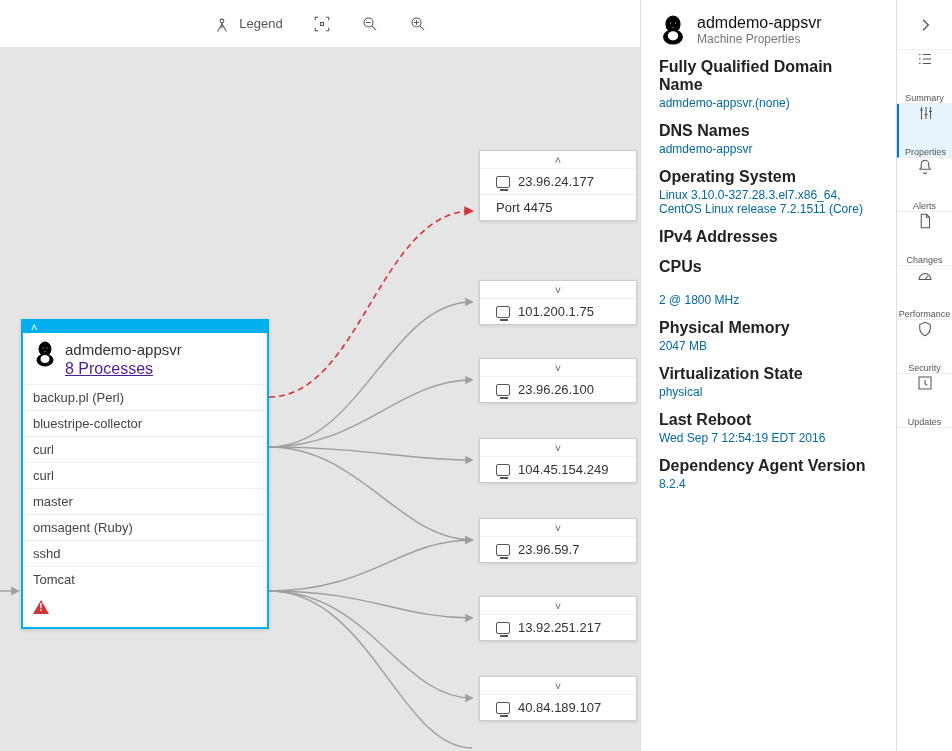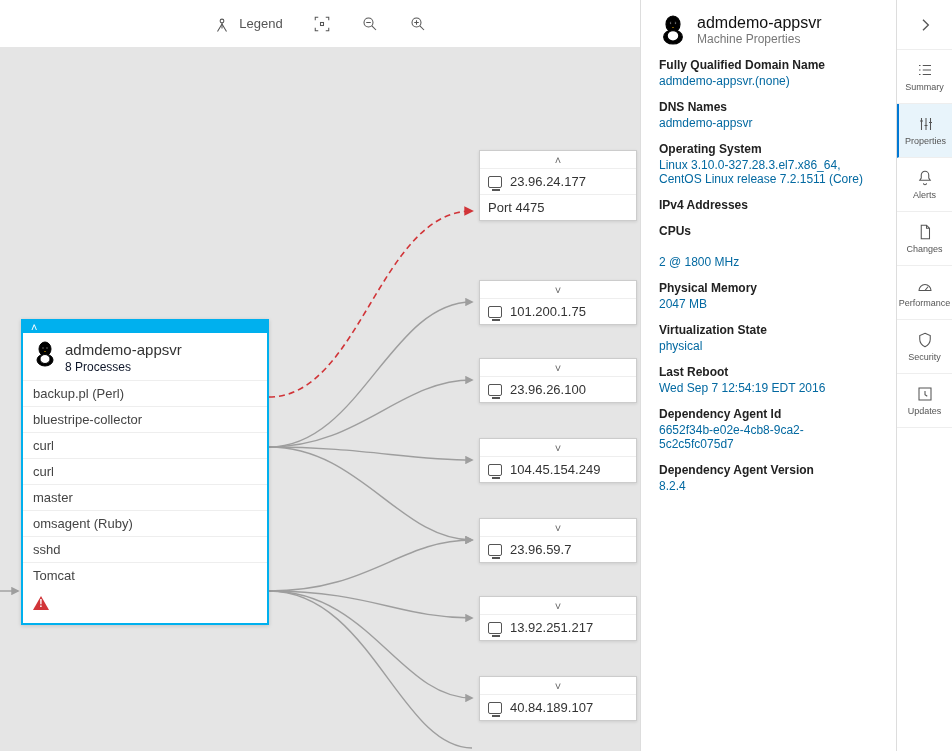--- a/index.html
+++ b/index.html
@@ -23,59 +23,59 @@
   .process-card {
     position: absolute; left: 21px; top: 271px; width: 248px;
     background: #fff; border: 2px solid #00b0ee;
     box-shadow: 0 1px 4px rgba(0,0,0,.15);
   }
   .process-head { background: #00b0ee; height: 12px; display:flex; align-items:center; padding-left:8px; }
   .process-head .chev { color:#fff; font-size:11px; line-height:1; }
   .process-title-row { display:flex; gap:8px; padding: 8px 10px 6px; align-items:flex-start; }
   .penguin { width:24px; height:26px; fill:#000; stroke:#000; }
   .process-title { font-size: 15px; color:#333; }
-  .process-sub  { font-size: 12px; color:#0f172a; margin-top:2px; }
+  .process-sub  { font-size: 16px; color:#4c1d95; margin-top:2px;text-decoration:underline; }
   .proc-list { border-top: 1px solid #eee; }
   .proc-item { padding: 5px 10px; font-size: 13px; color:#444; border-bottom:1px solid #eee; cursor:pointer; }
   .proc-item:last-child { border-bottom: none; }
   .warn { padding: 8px 10px 10px; }
   .tri { display:inline-block; width:0; height:0; border-left:8px solid transparent; border-right:8px solid transparent; border-bottom:14px solid #d13438; position:relative; }
   .tri::after { content:"!"; position:absolute; left:-2px; top:2px; width:4px; text-align:center; font-size:10px; color:#fff; font-weight:bold; }
 
   
   .host {
     position: absolute; left: 479px; width: 158px;
     background:#fff; border:1px solid #ccc; box-shadow:0 1px 3px rgba(0,0,0,.1);
   }
   .host .host-head { display:flex; align-items:center; justify-content:center; height:18px; border-bottom:1px solid #eee; cursor:pointer; color:#666; font-size:11px; }
-  .host .row { display:flex; align-items:center; gap:8px; padding:5px 8px; font-size:13px; color:#333; white-space:nowrap; }
+  .host .row { display:flex; align-items:center; gap:8px; padding:5px 16px; font-size:13px; color:#333; white-space:nowrap; }
   .host .row.port { border-top:1px solid #eee; }
   .mon { width:14px; height:12px; border:1.4px solid #555; border-radius:2px; position:relative; display:inline-block; }
   .mon::after { content:""; position:absolute; bottom:-4px; left:3px; width:8px; height:1.4px; background:#555; }
 
   
   .panel {
     position:absolute; top:0; right:56px; width:256px; height:751px;
     background:#fff; border-left:1px solid #ddd; padding: 14px 18px 18px;
     overflow:hidden;
   }
   .panel-header { display:flex; gap:10px; align-items:flex-start; margin-bottom: 12px; }
   .panel-title { font-size:16px; color:#111; }
   .panel-sub { font-size:12px; color:#777; }
   .kv { margin-top: 12px; }
-  .kv .k { font-size:12px; font-weight:600; color:#222; }
+  .kv .k { font-size:16px; font-weight:600; color:#222; }
   .kv .v { font-size:12px; color:#0369a1; margin-top:2px; overflow-wrap:break-word; }
 
   
   .rail {
     position:absolute; top:0; right:0; width:56px; height:751px;
     background:#fff; border-left:1px solid #ddd; display:flex; flex-direction:column;
   }
   .rail-top { height:50px; display:flex; align-items:center; justify-content:center; border-bottom:1px solid #eee; cursor:pointer; }
-  .rail-item { height:54px; display:flex; flex-direction:column; align-items:center; justify-content:center; gap:3px; border-bottom:1px solid #eee; cursor:pointer; }
+  .rail-item { height:54px; display:flex; flex-direction:column; align-items:center; justify-content:space-between; gap:3px; border-bottom:1px solid #eee; cursor:pointer; }
   .rail-item.sel { background:#e8f4fb; border-left:2px solid #0078d4; }
   .rail-item .cap { font-size:9px; color:#555; }
   .rail-icon { width:18px; height:18px; stroke:#555; fill:none; stroke-width:1.4; }
   .rail-top svg { width:16px; height:16px; stroke:#555; fill:none; stroke-width:2; }
 </style>
 </head>
 <body>
 
 <div class="toolbar">
   <div class="toolbar-btn">
@@ -279,24 +279,20 @@
       </div>
       <div class="kv">
         <div class="k">Virtualization State</div>
         <div class="v" style="white-space: pre-line;">physical</div>
       </div>
       <div class="kv">
         <div class="k">Last Reboot</div>
         <div class="v" style="white-space: pre-line;">Wed Sep 7 12:54:19 EDT 2016</div>
       </div>
       <div class="kv">
-        <div class="k">Dependency Agent Id</div>
-        <div class="v" style="white-space: pre-line;">6652f34b-e02e-4cb8-9ca2-5c2c5fc075d7</div>
-      </div>
-      <div class="kv">
         <div class="k">Dependency Agent Version</div>
         <div class="v" style="white-space: pre-line;">8.2.4</div>
       </div>
     </div>
 </div>
 
 <div class="rail">
   <div class="rail-top">
     <svg viewBox="0 0 24 24">
         <path d="M9 4l8 8-8 8"></path>

